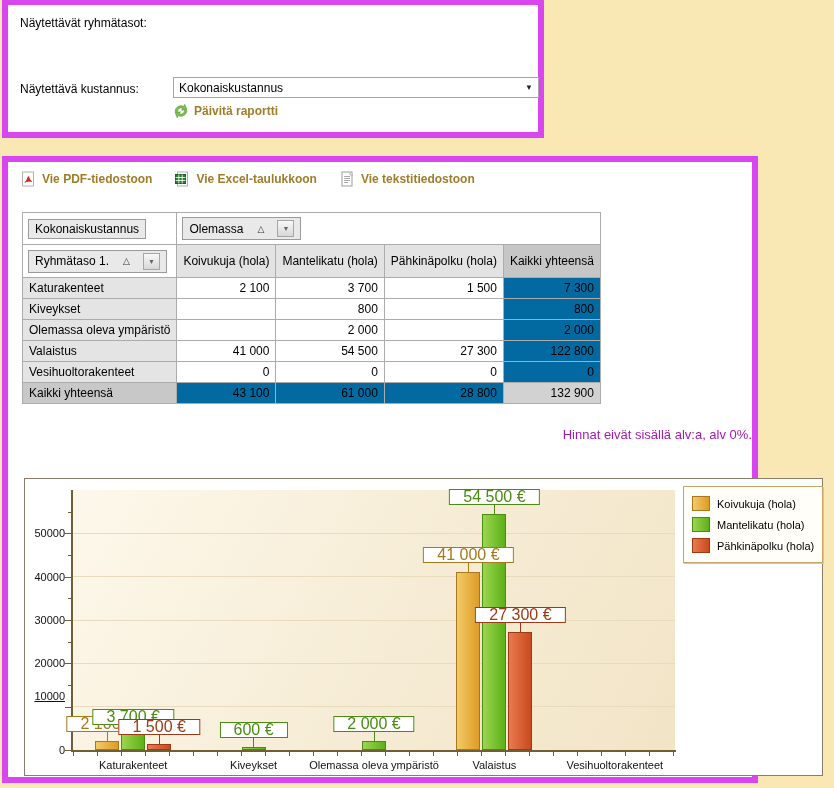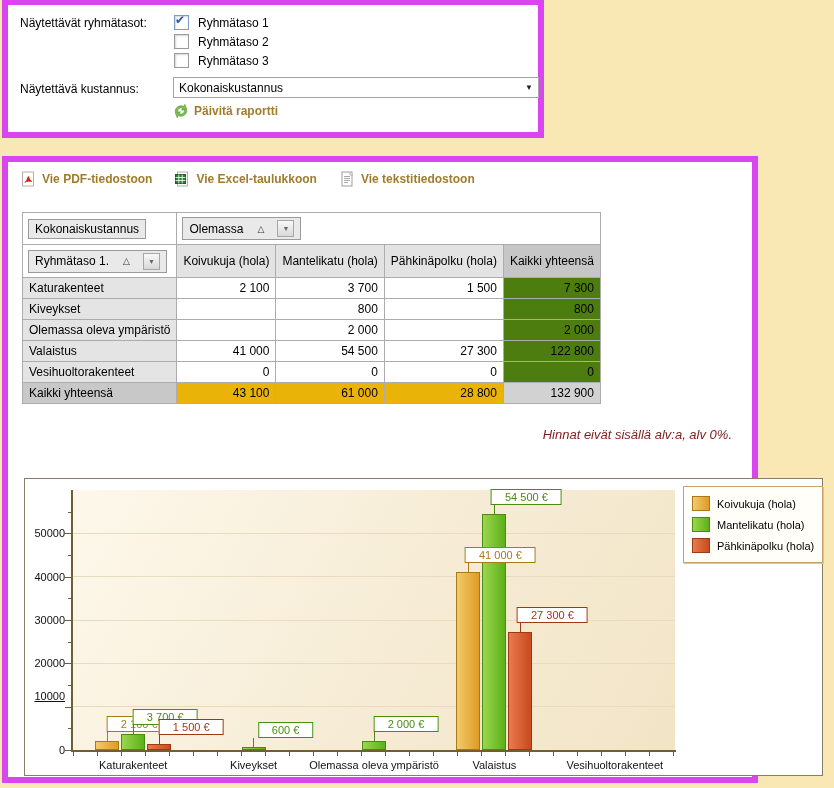--- a/index.html
+++ b/index.html
@@ -48,73 +48,59 @@
   .dim-btn{display:inline-flex;align-items:center;background:#E9E9E9;
       border:1px solid #9A9A9A;padding:2px 6px;cursor:pointer;gap:8px;}
   .sort-tri{font-size:9px;color:#333;margin-left:6px;}
   .mini-dd{width:15px;height:15px;margin-left:5px;background:linear-gradient(#F8F8F8,#D8D8D8);
       border:1px solid #A6A6A6;display:inline-flex;align-items:center;justify-content:center;
       font-size:7px;color:#666;cursor:pointer;}
   .colhead{background:#E3E3E3;text-align:center;padding:9px 6px !important;}
   .colhead.last{background:#C6C6C6;}
   .rowhead{background:#E4E4E4;text-align:left;}
   .val{text-align:right;background:#fff;min-width:80px;}
-  .val.last{background:#4d7c0f;}
+  .val.last{background:#0369a1;}
   .total-row .rowhead{background:#C8C8C8;}
-  .total-row .val{background:#eab308;}
+  .total-row .val{background:#0369a1;}
   .total-row .val.last{background:#D2D2D2;}
 
   
-  .note{position:absolute;right:20px;font-style:italic;font-size:13px;color:#7f1d1d;}
+  .note{position:absolute;right:0;font-size:13px;color:#a21caf;}
   #note-1{top:265px;}
   #note-2{top:288px;}
 
   
   #chart{position:absolute;left:16px;top:316px;width:799px;height:298px;
       background:#fff;border:1px solid #8A7C69;box-sizing:border-box;}
   #plot-area{position:absolute;left:48px;top:11px;width:602px;height:260px;
       background:linear-gradient(120deg,#FDF8EB 0%,#F6ECD5 55%,#F2E4C6 100%);}
   .gridline{position:absolute;left:0;width:602px;height:1px;background:#E9DCBE;}
   #y-axis{position:absolute;left:46px;top:11px;width:2px;height:262px;background:#6F5F33;}
   #x-axis{position:absolute;left:46px;top:271px;width:605px;height:2px;background:#6F5F33;}
   #x-ticks{position:absolute;left:48px;top:273px;width:602px;height:4px;
       background:repeating-linear-gradient(to right,#6F5F33 0,#6F5F33 1px,transparent 1px,transparent 24px);}
   .ytick{position:absolute;height:1px;background:#6F5F33;}
   .ylabel{position:absolute;left:0;width:40px;text-align:right;font-size:11px;color:#111;}
   .cat-label{position:absolute;top:280px;font-size:11px;color:#111;text-align:center;
       transform:translateX(-50%);white-space:nowrap;}
   .bar{position:absolute;width:24px;box-sizing:border-box;border:1px solid;}
   .bar-conn{position:absolute;width:1px;}
   .bar-label{position:absolute;transform:translateX(-50%);background:#fff;
-      border:1px solid;font-size:11px;line-height:12px;padding:1px 13px;white-space:nowrap;margin-left:32px;}
+      border:1px solid;font-size:16px;line-height:12px;padding:1px 13px;white-space:nowrap;}
   #legend{position:absolute;left:658px;top:7px;background:#FFFEF8;
       border:1px solid #C4A468;box-shadow:1px 1px 0 #DCC68F;padding:6px 8px;}
   .legend-item{display:flex;align-items:center;height:21px;}
   .legend-swatch{width:16px;height:13px;border:1px solid;flex:0 0 auto;}
   .legend-label{padding-left:7px;font-size:11px;white-space:nowrap;}
 </style>
 </head>
 <body>
 
 <div class="panel" id="filter-panel">
   <div class="flabel" id="lbl-groups">Näytettävät ryhmätasot:</div>
-  <div id="cb-group">
-      <div class="cb-row">
-        <span class="cb checked"></span>
-        <span class="cb-label">Ryhmätaso 1</span>
-      </div>
-      <div class="cb-row">
-        <span class="cb"></span>
-        <span class="cb-label">Ryhmätaso 2</span>
-      </div>
-      <div class="cb-row">
-        <span class="cb"></span>
-        <span class="cb-label">Ryhmätaso 3</span>
-      </div>
-    </div>
   <div class="flabel" id="lbl-cost">Näytettävä kustannus:</div>
   <div id="cost-select">
     <span class="sel-text">Kokonaiskustannus</span>
     <span class="sel-arrow">▼</span>
   </div>
   <a id="refresh-link">
     <span class="exp-icon">
       <svg width="16" height="16" viewBox="0 0 16 16">
         <path d="M2.2 8.6 A5.8 5.8 0 0 1 10.6 3.4 L11.8 1.4 L13.8 6.4 L8.6 7.2 L9.8 5.2 A3.6 3.6 0 0 0 4.6 8.6 Z" fill="#7CC24C" stroke="#4E8E2C" stroke-width="0.6"></path>
         <path d="M13.8 7.4 A5.8 5.8 0 0 1 5.4 12.6 L4.2 14.6 L2.2 9.6 L7.4 8.8 L6.2 10.8 A3.6 3.6 0 0 0 11.4 7.4 Z" fill="#7CC24C" stroke="#4E8E2C" stroke-width="0.6"></path>

